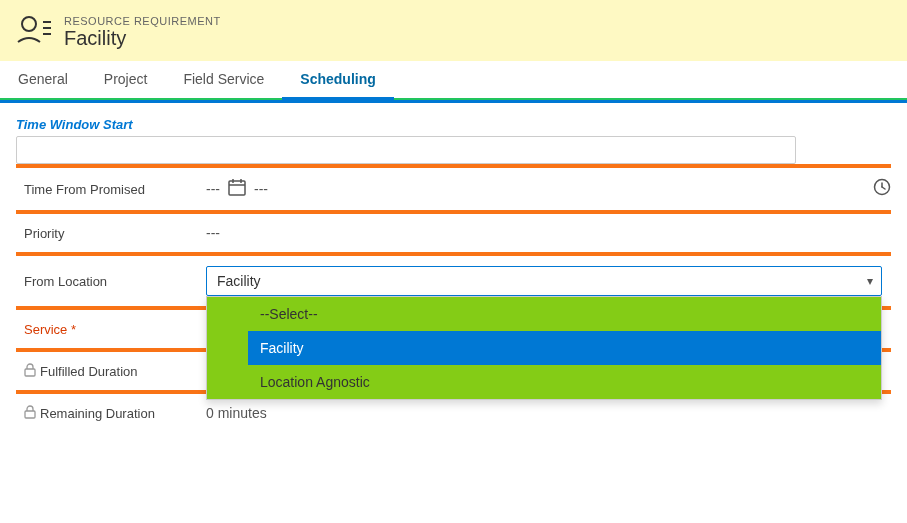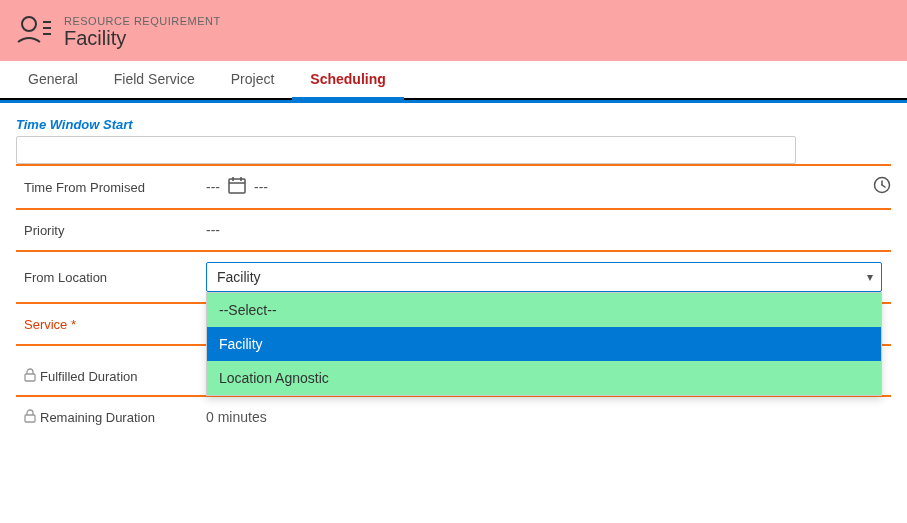--- a/index.html
+++ b/index.html
@@ -1,59 +1,59 @@
 <!DOCTYPE html>
 <html><head>
   <meta charset="utf-8">
   <style>
     * { box-sizing: border-box; margin: 0; padding: 0; }
     body { font-family: 'Segoe UI', Arial, sans-serif; font-size: 14px; background: #f3f3f3; color: #333; }
 
     .page-wrapper { background: #fff; width: 907px; min-height: 523px; display: flex; flex-direction: column; }
 
     
-    .page-header { padding: 12px 16px 8px 16px; background: #fca5a5; display: flex; align-items: center; gap: 12px; }
+    .page-header { padding: 12px 16px 8px 16px; background: #fef9c3; display: flex; align-items: center; gap: 12px; }
     .header-icon { color: #333; font-size: 28px; line-height: 1; }
     .header-text { display: flex; flex-direction: column; }
     .header-subtitle { font-size: 11px; color: #666; text-transform: uppercase; letter-spacing: 0.5px; }
     .header-title { font-size: 20px; font-weight: 400; color: #333; }
 
     
-    .nav-tabs { display: flex; border-bottom: 2px solid #000000; padding: 0 0 0 10px; background: #fff; }
+    .nav-tabs { display: flex; border-bottom: 2px solid #22c55e; padding: 0 0 0 0; background: #fff; }
     .nav-tab { padding: 10px 18px; font-size: 14px; color: #555; cursor: pointer; border-bottom: 3px solid transparent; margin-bottom: -2px; text-decoration: none; }
-    .nav-tab.active { color: #b91c1c; border-bottom: 3px solid #0078d4; font-weight: 600; }
+    .nav-tab.active { color: #0369a1; border-bottom: 3px solid #0078d4; font-weight: 600; }
 
     
     .blue-line { height: 3px; background: #0078d4; }
 
     
     .content-area { padding: 0 16px 16px 16px; background: #fff; flex: 1; position: relative; }
 
     
     .section-label { color: #0078d4; font-size: 13px; font-weight: 600; padding: 14px 0 4px 0; font-style: italic; }
 
     
     .text-input-field { width: 780px; border: 1px solid #ccc; border-radius: 2px; padding: 5px 8px; font-size: 14px; outline: none; display: block; }
 
     
-    .form-row { display: flex; align-items: center; border-top: 2px solid #f97316; padding: 10px 0; min-height: 42px; }
+    .form-row { display: flex; align-items: center; border-top: 4px solid #f97316; padding: 10px 0; min-height: 42px; }
     .form-label { width: 190px; font-size: 13px; color: #444; flex-shrink: 0; padding-left: 8px; }
     .form-label.required { color: #d83b01; }
     .form-label.required::after { content: ' *'; color: #d83b01; }
     .form-value { flex: 1; display: flex; align-items: center; gap: 8px; font-size: 14px; color: #333; }
     .dash-value { color: #555; }
 
     
     .cal-icon { font-size: 16px; color: #666; cursor: pointer; }
 
     
     .dropdown-wrapper { position: relative; width: 676px; }
 
     
-    .dropdown-list { position: absolute; top: 100%; left: 0; width: 676px; border: 1px solid #ccc; background: #86efac; z-index: 100; box-shadow: 0 4px 8px rgba(0,0,0,0.15); }
+    .dropdown-list { position: absolute; top: 100%; left: 0; width: 676px; border: 1px solid #ccc; background: #84cc16; z-index: 100; box-shadow: 0 4px 8px rgba(0,0,0,0.15); padding-left: 41px; }
     .dropdown-option { padding: 9px 12px; font-size: 14px; cursor: pointer; color: #333; }
     .dropdown-option.selected { background: #0078d4; color: #fff; }
 
     .minutes-value { color: #555; font-size: 14px; }
   </style>
 </head>
 <body>
 
 <div class="page-wrapper">
 
@@ -68,22 +68,22 @@
       </svg>
     </div>
     <div class="header-text">
       <span class="header-subtitle">RESOURCE REQUIREMENT</span>
       <span class="header-title">Facility</span>
     </div>
   </div>
 
   <div class="nav-tabs">
     <a class="nav-tab">General</a>
+    <a class="nav-tab">Project</a>
     <a class="nav-tab">Field Service</a>
-    <a class="nav-tab">Project</a>
     <a class="nav-tab active">Scheduling</a>
   </div>
 
   <div class="blue-line"></div>
 
   <div class="content-area">
 
     <div class="section-label">Time Window Start</div>
 
     <input type="text" class="text-input-field" value="" style="">
@@ -137,21 +137,21 @@
       </div>
     </div>
 
     <div class="form-row">
       <div class="form-label required">Service</div>
       <div class="form-value">
       </div>
     </div>
 
     <div class="form-row">
-      <div class="form-label" style="display:flex;align-items:center;gap:4px;margin-top:12px;">
+      <div class="form-label" style="display:flex;align-items:center;gap:4px;">
         <span style="font-size:12px; color:#999;">
           <svg width="12" height="14" viewBox="0 0 12 14" fill="none">
             <rect x="1" y="6" width="10" height="7" rx="1" stroke="#999" stroke-width="1.3"></rect>
             <path d="M3 6V4a3 3 0 0 1 6 0v2" stroke="#999" stroke-width="1.3"></path>
           </svg>
         </span>
         Fulfilled Duration
       </div>
       <div class="form-value">
       </div>

